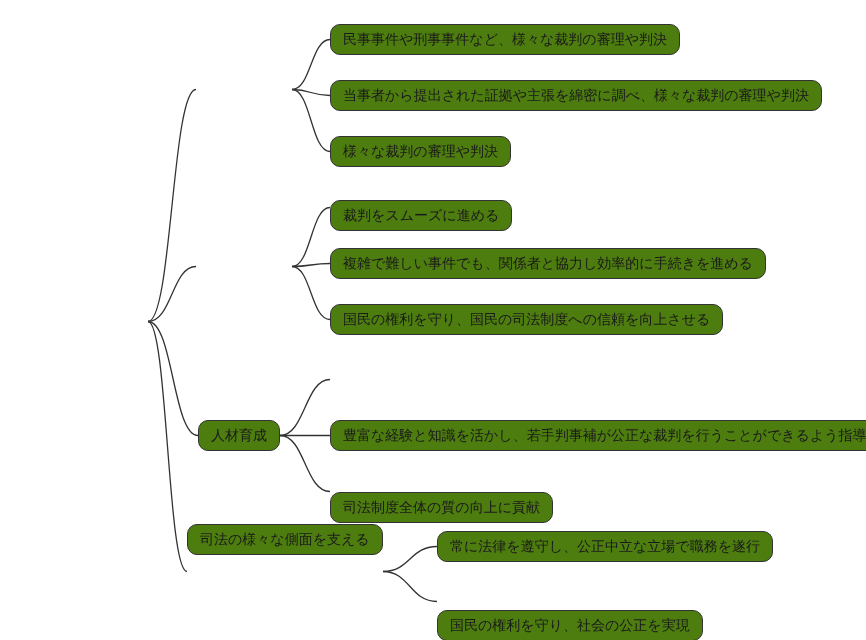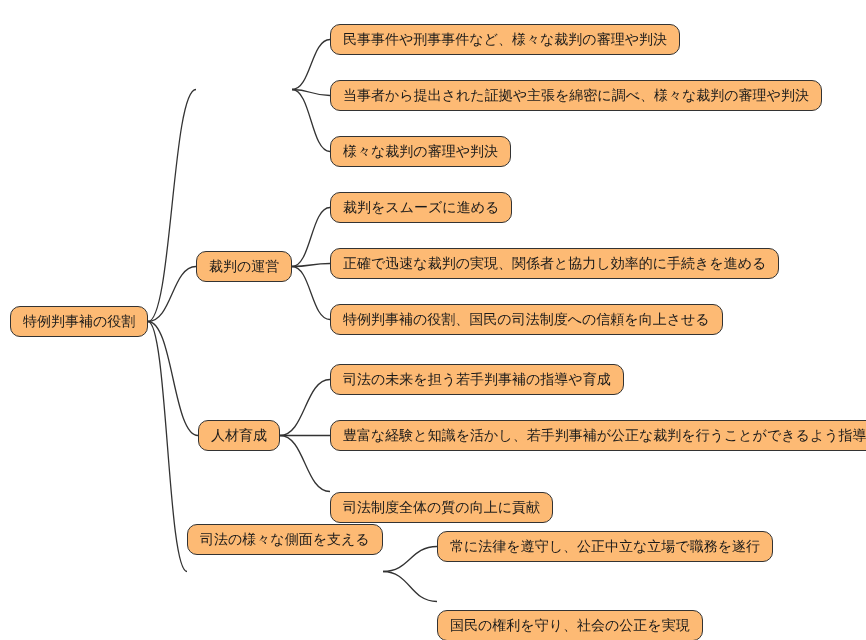--- a/index.html
+++ b/index.html
@@ -22,21 +22,21 @@
     height: 640px;
   }
   #edges path {
     fill: none;
     stroke: #333333;
     stroke-width: 1.3;
   }
   .node {
     position: absolute;
     box-sizing: border-box;
-    background: #fdba74;
+    background: #4d7c0f;
     border: 1.5px solid #333333;
     border-radius: 10px;
     padding: 7px 12px 8px 12px;
     font-size: 14px;
     line-height: 1;
     color: #1a1a1a;
     white-space: nowrap;
   }
 </style>
 </head>
@@ -55,33 +55,30 @@
       <path d="M 292 266.5 C 311 266.5, 311 319.5, 330 319.5"></path>
       <path d="M 148 321.5 C 173 321.5, 173 435.5, 198 435.5"></path>
       <path d="M 280 435.5 C 305 435.5, 305 379.5, 330 379.5"></path>
       <path d="M 280 435.5 C 305 435.5, 305 435.5, 330 435.5"></path>
       <path d="M 280 435.5 C 305 435.5, 305 491.5, 330 491.5"></path>
       <path d="M 148 321.5 C 167.5 321.5, 167.5 571.5, 187 571.5"></path>
       <path d="M 383 571.5 C 410 571.5, 410 546.5, 437 546.5"></path>
       <path d="M 383 571.5 C 410 571.5, 410 601.5, 437 601.5"></path>
     </svg>
 
-  <div class="node" style="left:10px;  top:306px">特例判事補の役割</div>
 
   <div class="node" style="left:330px; top:24px">民事事件や刑事事件など、様々な裁判の審理や判決</div>
   <div class="node" style="left:330px; top:80px">当事者から提出された証拠や主張を綿密に調べ、様々な裁判の審理や判決</div>
   <div class="node" style="left:330px; top:136px">様々な裁判の審理や判決</div>
 
-  <div class="node" style="left:196px; top:251px">裁判の運営</div>
-  <div class="node" style="left:330px; top:192px">裁判をスムーズに進める</div>
-  <div class="node" style="left:330px; top:248px">正確で迅速な裁判の実現、関係者と協力し効率的に手続きを進める</div>
-  <div class="node" style="left:330px; top:304px">特例判事補の役割、国民の司法制度への信頼を向上させる</div>
+  <div class="node" style="left:330px; top:200px">裁判をスムーズに進める</div>
+  <div class="node" style="left:330px; top:248px">複雑で難しい事件でも、関係者と協力し効率的に手続きを進める</div>
+  <div class="node" style="left:330px; top:304px">国民の権利を守り、国民の司法制度への信頼を向上させる</div>
 
   <div class="node" style="left:198px; top:420px">人材育成</div>
-  <div class="node" style="left:330px; top:364px">司法の未来を担う若手判事補の指導や育成</div>
   <div class="node" style="left:330px; top:420px">豊富な経験と知識を活かし、若手判事補が公正な裁判を行うことができるよう指導</div>
   <div class="node" style="left:330px; top:492px">司法制度全体の質の向上に貢献</div>
 
   <div class="node" style="left:187px; top:524px">司法の様々な側面を支える</div>
   <div class="node" style="left:437px; top:531px">常に法律を遵守し、公正中立な立場で職務を遂行</div>
   <div class="node" style="left:437px; top:610px">国民の権利を守り、社会の公正を実現</div>
 
 </div>
 
 </body></html>

